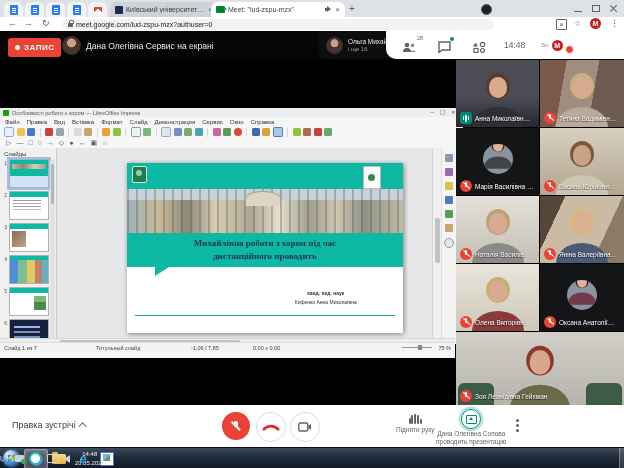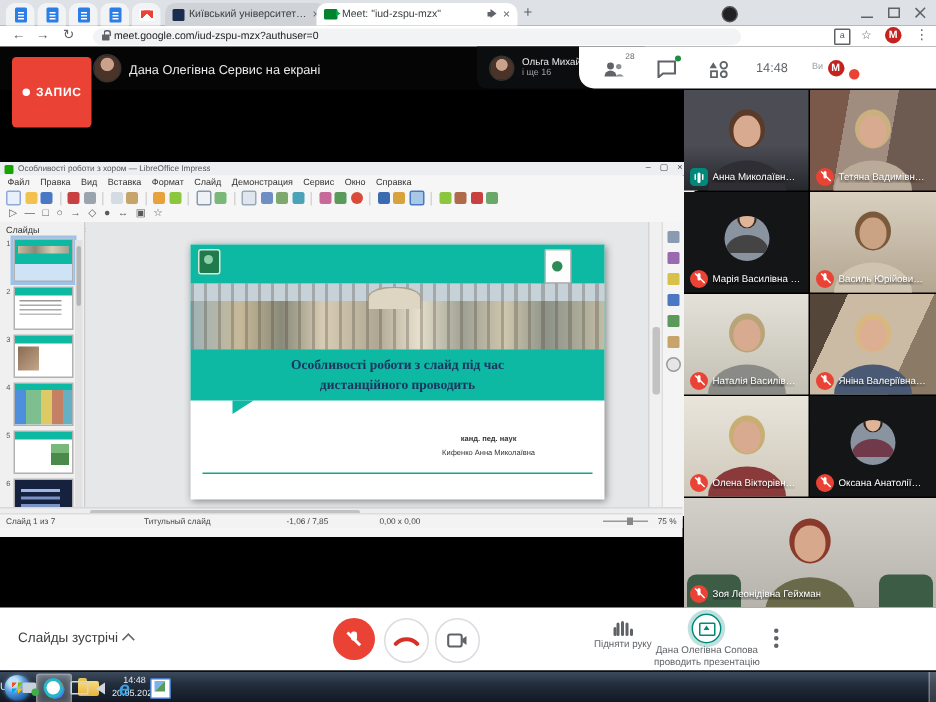--- a/index.html
+++ b/index.html
@@ -34,21 +34,21 @@
   .urlbar{left:0;top:17px;width:624px;height:14px;background:#fff;border-bottom:1px solid #dadce0;}
   .navic{top:0;font-size:9px;color:#5f6368;line-height:13px;}
   .urlpill{left:62px;top:1.5px;width:420px;height:11px;background:#f1f3f4;border-radius:6px;display:flex;align-items:center;gap:3px;padding:0 6px;}
   .lock{width:5px;height:4px;background:#5f6368;border-radius:0.5px;position:relative;margin-top:2px;}
   .lock::before{content:"";position:absolute;left:0.5px;top:-3px;width:3px;height:3px;border:1px solid #5f6368;border-bottom:none;border-radius:2px 2px 0 0;}
   .urltext{font-size:7px;color:#202124;}
   .tr-ico{width:9px;height:9px;border:1px solid #5f6368;border-radius:1px;font-size:6px;color:#5f6368;text-align:center;line-height:8px;}
   .avatarM{width:11px;height:11px;border-radius:50%;background:#c5221f;color:#fff;font-size:7px;font-weight:bold;text-align:center;line-height:11px;}
   
   .meet-top{left:0;top:31px;width:624px;height:29px;background:#050505;}
-  .recbadge{left:8px;top:7px;height:15px;background:#ea4335;border-radius:3px;display:flex;align-items:center;gap:4px;padding:16px 7px;color:#fff;font-size:8px;font-weight:bold;letter-spacing:.5px;}
+  .recbadge{left:8px;top:7px;height:15px;background:#ea4335;border-radius:3px;display:flex;align-items:center;gap:4px;padding:2px 7px;color:#fff;font-size:8px;font-weight:bold;letter-spacing:.5px;}
   .recbadge i{width:5px;height:5px;border-radius:50%;background:#fff;}
   .pava{width:17px;height:17px;border-radius:50%;background:radial-gradient(circle at 50% 35%,#caa18a 30%,#4a3328 34%);border:1px solid #333;}
   .banner-name{font-size:8.5px;color:#e8eaed;}
   .otherspill{left:318px;top:0;height:28px;background:#0c0d0e;border-radius:0 0 0 6px;display:flex;align-items:center;gap:5px;padding:0 8px;}
   .otherspill .nm{font-size:6.5px;color:#e8eaed;line-height:1.3;}
   .otherspill .mr{font-size:6px;color:#9aa0a6;}
   .toppanel{left:386px;top:0;width:238px;height:28px;background:#fff;border-radius:0 0 0 10px;display:flex;align-items:center;}
   .gico{position:relative;width:14px;height:12px;}
   .badge28{position:absolute;right:-7px;top:-4px;font-size:5.5px;color:#5f6368;}
   .greendot{position:absolute;right:-2px;top:-2px;width:4px;height:4px;border-radius:50%;background:#1e8e3e;}
@@ -425,21 +425,21 @@
   </div>
 
   <div class="abs slide">
     <div class="abs teal"></div>
     <div class="abs tail"></div>
     <div class="abs logoL"></div>
     <div class="abs logoR"></div>
     <div class="abs photostrip"></div>
     <div class="abs dome"></div>
     <div class="abs stitle">
-      <div>Особливості роботи з слайд під час</div>
+      <div>Михайлівна роботи з хором під час</div>
       <div>дистанційного проводить</div>
     </div>
     <div class="abs sauthor">
       <div class="b">канд. пед. наук</div>
       <div>Кифенко Анна Миколаївна</div>
     </div>
     <div class="abs shr"></div>
   </div>
 
   <div class="abs tile t0" style="left:456px;top:60px;width:83px;height:67px">
@@ -545,21 +545,21 @@
         <i class="body"></i>
       </div>
     <div class="nmtag">
         <span class="mic-off"></span>
         <span class="nm">Зоя Леонідівна Гейхман</span>
       </div>
   </div>
 
   <div class="abs meet-bottom">
     <div class="abs details">
-      <span>Слайды зустрічі</span>
+      <span>Правка зустрічі</span>
       <span class="chev-up"></span>
     </div>
     <div class="abs cbtn cbtn-red" style="left:222px">
       <span class="micoff-big"></span>
     </div>
     <div class="abs cbtn cbtn-white" style="left:256px">
       <svg width="18" height="8" viewBox="0 0 24 10">
           <path d="M2.5 8 C7.5 2.5 16.5 2.5 21.5 8" stroke="#d93025" stroke-width="3.6" fill="none" stroke-linecap="round"></path>
         </svg>
     </div>

